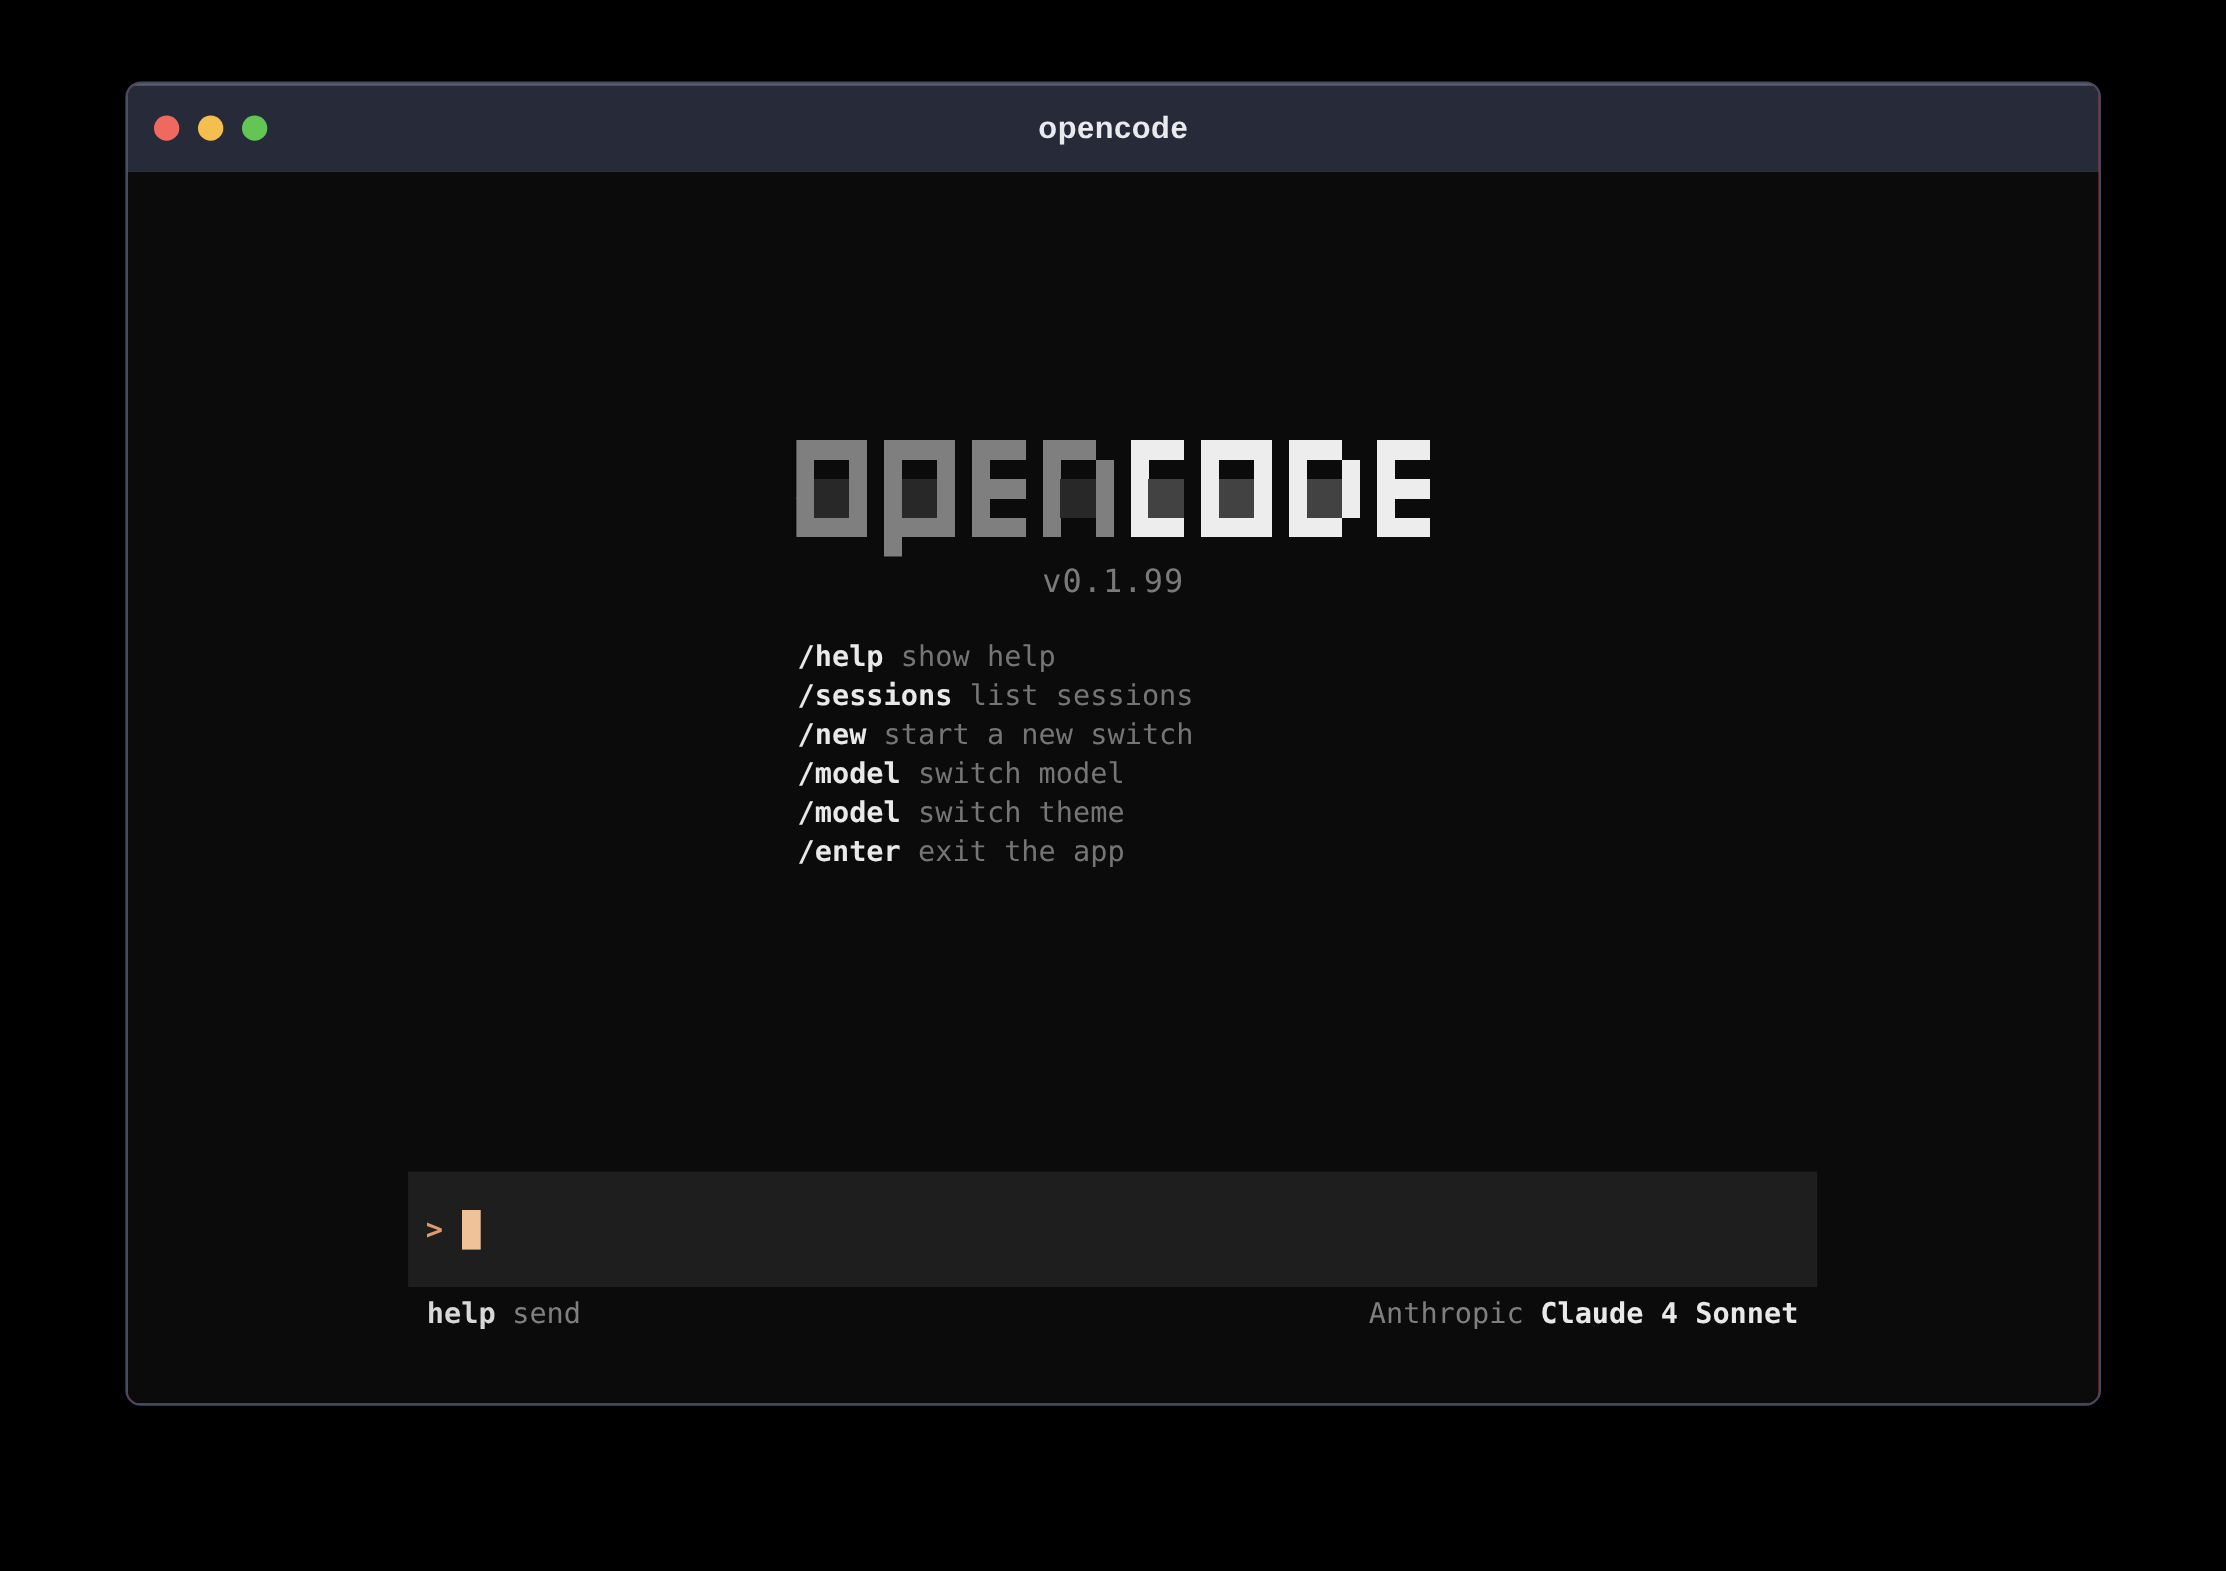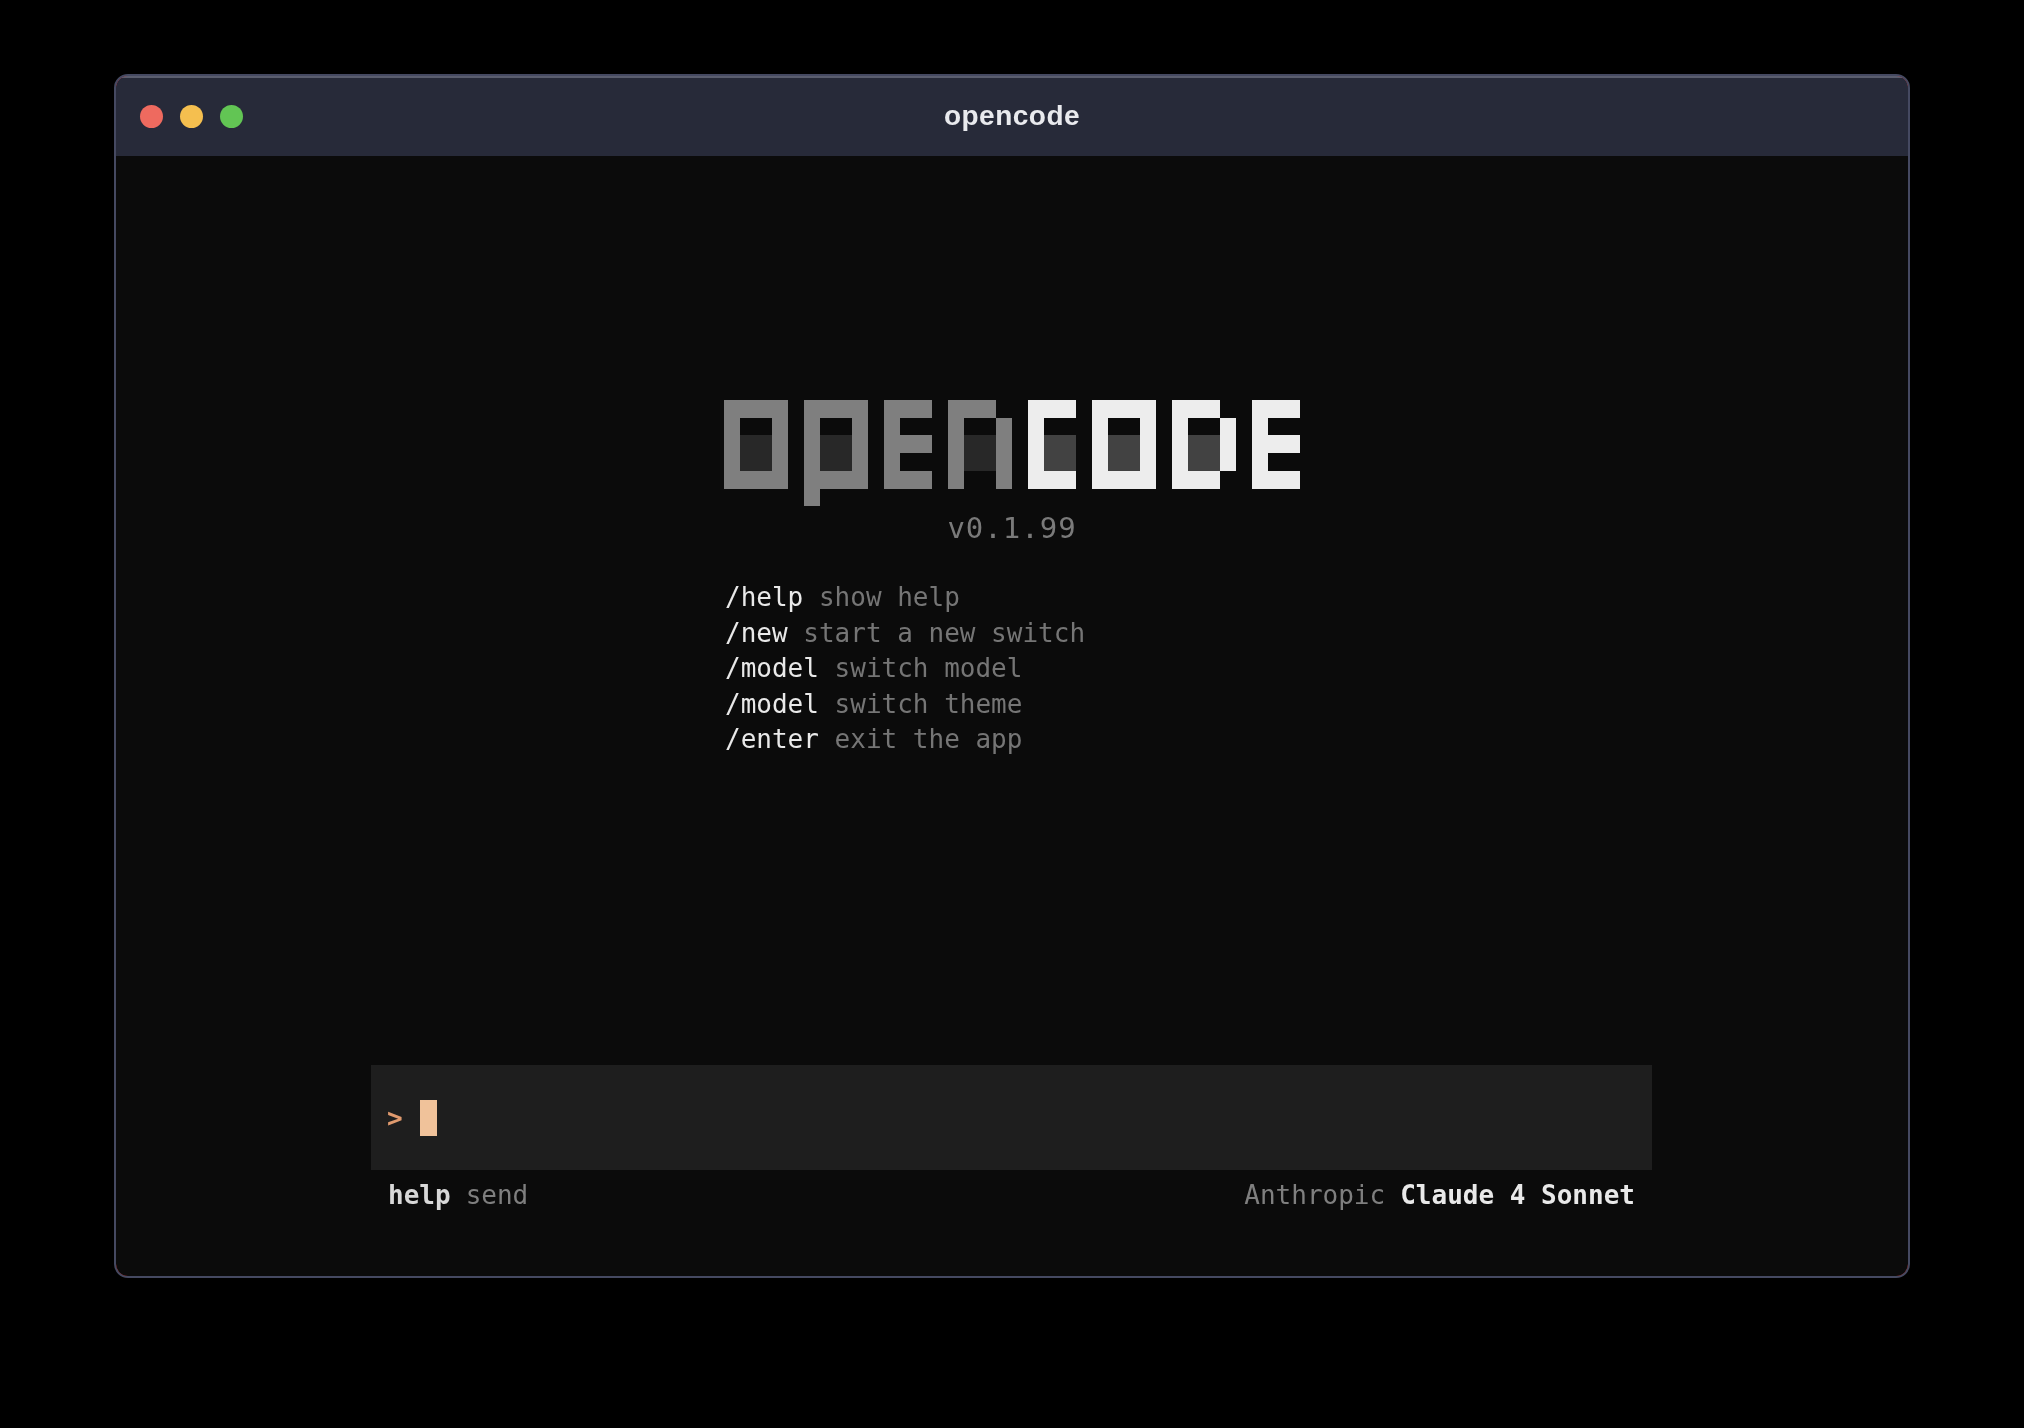--- a/index.html
+++ b/index.html
@@ -33,21 +33,21 @@
   .content { position: relative; width: 100%; height: 1120px; background: #0b0b0b; }
 
   .logo-wrap { position: absolute; left: 608px; top: 244px; width: 576px; height: 106px; }
   .version {
     position: absolute; left: 608px; top: 354px; width: 576px;
     text-align: center; font-size: 29px; color: #7a7a7a; line-height: 36px;
     letter-spacing: 1px;
   }
 
   .command-list { position: absolute; left: 609px; top: 424px; font-size: 26px; line-height: 35.6px; }
-  .cmd-name { color: #e9e9e9; font-weight: 400; }
+  .cmd-name { color: #e9e9e9; font-weight: 700; }
   .cmd-desc { color: #757575; }
 
   .input-box {
     position: absolute; left: 255px; top: 909px;
     width: 1281px; height: 105px;
     background: #1e1e1e;
   }
   .input-line { display: flex; align-items: center; height: 100%; padding: 0 16px; }
   .prompt-symbol { color: #e09a6e; font-size: 26px; font-weight: 700; }
   .text-cursor { width: 17px; height: 36px; margin-left: 17px; background: #f0c29a; }
@@ -198,20 +198,21 @@
         <rect x="528" y="52.800000000000004" width="16.4" height="18" fill="#ededed"></rect>
         <rect x="528" y="70.4" width="16.4" height="18" fill="#ededed"></rect>
         <rect x="544" y="70.4" width="16.4" height="18" fill="#ededed"></rect>
         <rect x="560" y="70.4" width="16.4" height="18" fill="#ededed"></rect>
       </svg>
 
     <div class="version">v0.1.99</div>
 
     <div class="command-list">
         <div><span class="cmd-name">/help</span> <span class="cmd-desc">show help</span></div>
+        <div><span class="cmd-name">/sessions</span> <span class="cmd-desc">list sessions</span></div>
         <div><span class="cmd-name">/new</span> <span class="cmd-desc">start a new switch</span></div>
         <div><span class="cmd-name">/model</span> <span class="cmd-desc">switch model</span></div>
         <div><span class="cmd-name">/model</span> <span class="cmd-desc">switch theme</span></div>
         <div><span class="cmd-name">/enter</span> <span class="cmd-desc">exit the app</span></div>
       </div>
 
     <div class="input-box">
       <div class="input-line">
         <span class="prompt-symbol">&gt;</span>
         <span class="text-cursor"></span>

